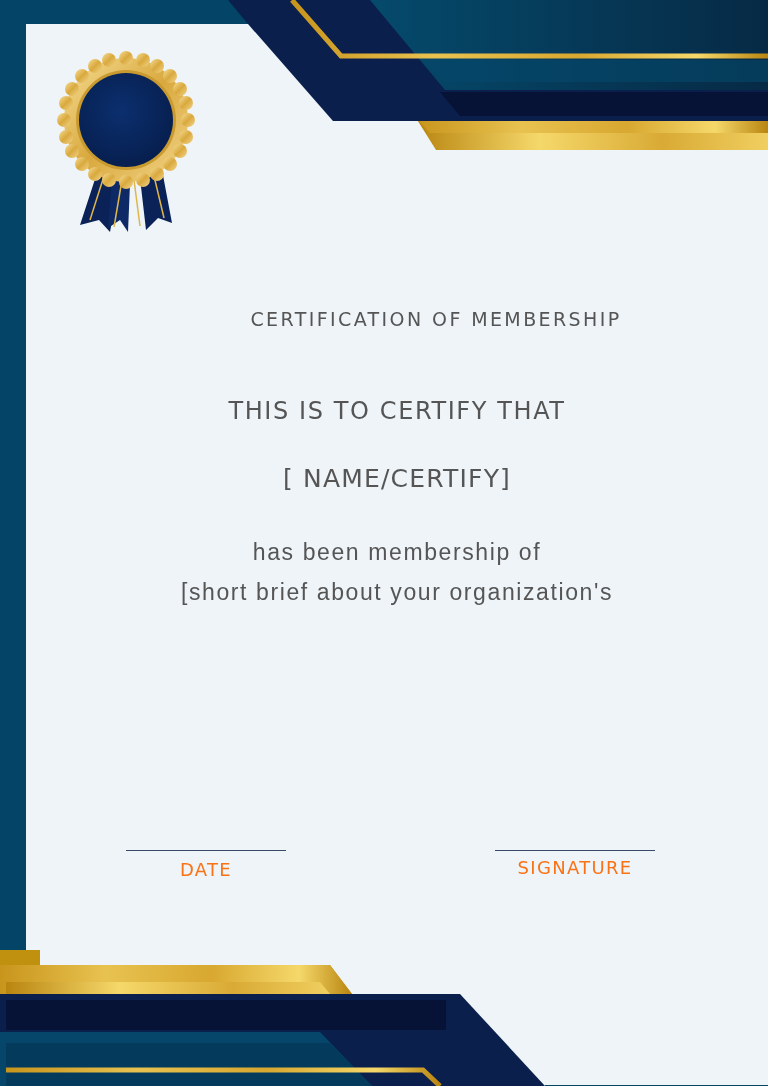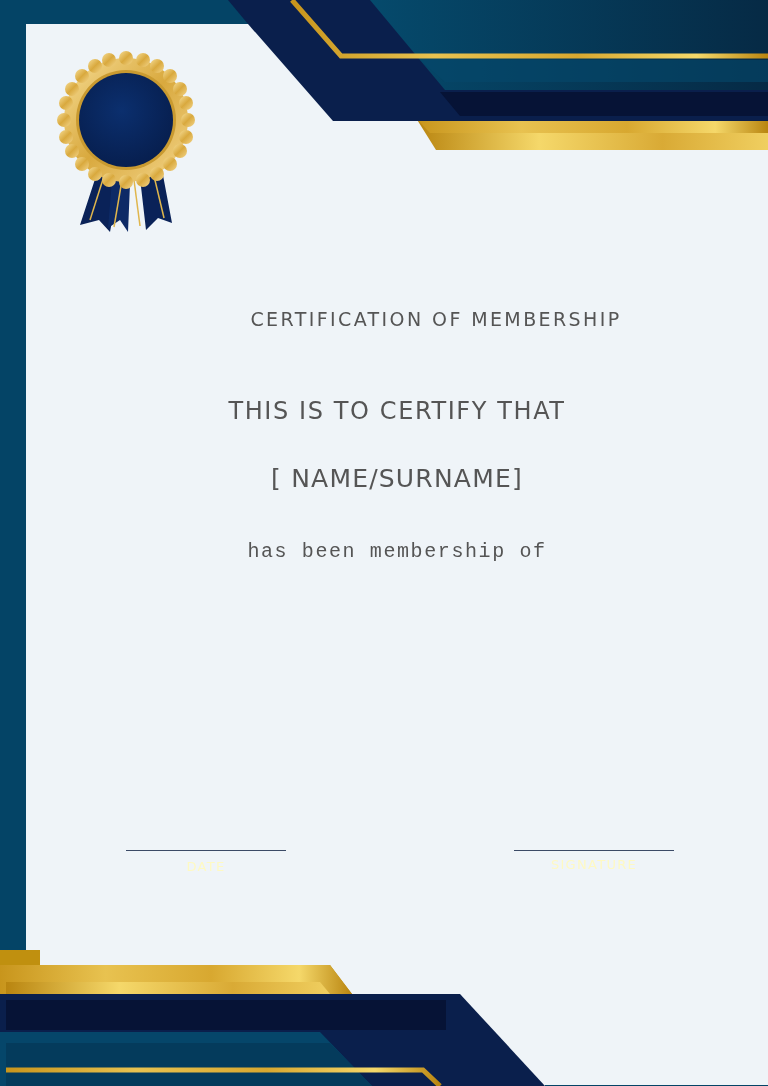--- a/index.html
+++ b/index.html
@@ -19,28 +19,28 @@
     }
     .title {
       top: 308px; font-size: 19px; letter-spacing: 2.4px;
       font-family: "DejaVu Sans", sans-serif; font-weight: normal;
       transform: scaleX(1.0);
       margin-left: 39px;
     }
     .subtitle { top: 397px; font-size: 24px; letter-spacing: 1.6px; }
     .name { top: 464px; font-size: 25px; letter-spacing: 1.2px; }
     .body-text {
-      top: 532px; font-size: 20px; line-height: 40px; letter-spacing: 1.6px;
-      font-family: Liberation Mono, monospace;
+      top: 532px; font-size: 23px; line-height: 40px; letter-spacing: 1.6px;
+      font-family: Liberation Sans, sans-serif;
     }
     .body-text div { white-space: nowrap; }
     .sig-block { position: absolute; text-align: center; }
     .sig-line { height: 0; border-top: 1.5px solid #3b4a66; margin: 0 auto; }
     .sig-label {
-      margin-top: 8px; font-size: 13px; letter-spacing: 1.3px; color: #fef9c3;
+      margin-top: 8px; font-size: 18px; letter-spacing: 1.3px; color: #f97316;
       font-family: "DejaVu Sans", sans-serif;
     }
   </style>
 </head>
 <body>
 
 <div class="panel"></div>
 
 <svg class="deco" width="768" height="160" viewBox="0 0 768 160">
   <defs>
@@ -141,25 +141,26 @@
         <circle cx="-31" cy="-54" r="7"></circle>
         <circle cx="-17" cy="-60" r="7"></circle>
     </g>
     <circle r="50" fill="#c99a30"></circle>
     <circle r="47" fill="url(#navyGrad)"></circle>
   </g>
 </svg>
 
 <div class="text title">CERTIFICATION OF MEMBERSHIP</div>
 <div class="text subtitle">THIS IS TO CERTIFY THAT</div>
-<div class="text name">[ NAME/SURNAME]</div>
+<div class="text name">[ NAME/CERTIFY]</div>
 <div class="text body-text">
   <div>has been membership of</div>
+  <div>[short brief about your organization's</div>
 </div>
 
 <div class="sig-block" style="left:126px; top:850px; width:160px;">
   <div class="sig-line" style="width:160px;"></div>
   <div class="sig-label">DATE</div>
 </div>
-<div class="sig-block" style="left:514px; top:850px; width:160px;">
+<div class="sig-block" style="left:495px; top:850px; width:160px;">
   <div class="sig-line" style="width:160px;"></div>
   <div class="sig-label" style="margin-top:6px;">SIGNATURE</div>
 </div>
 
 </body></html>

